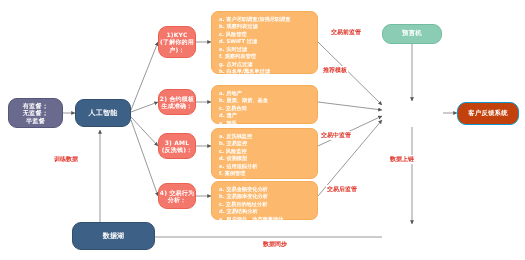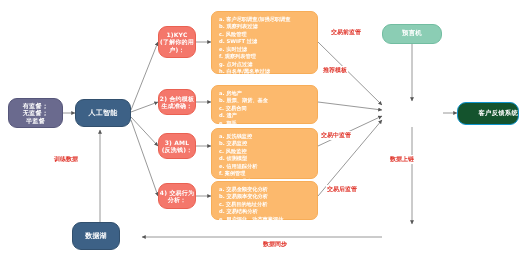--- a/index.html
+++ b/index.html
@@ -8,21 +8,21 @@
   #stage{position:relative;width:525px;height:260px;background:#ffffff;}
   svg.edges{position:absolute;left:0;top:0;width:525px;height:260px;}
 
   .node{position:absolute;box-sizing:border-box;display:flex;align-items:center;
         justify-content:center;text-align:center;color:#ffffff;border-radius:9px;
         line-height:1.18;letter-spacing:.2px;}
   .node.n-purple{background:#6a6a8e;border:1px solid #56567a;font-size:6.2px;font-weight:bold;}
   .node.n-blue  {background:#3d6186;border:1px solid #32506e;font-size:7px;font-weight:bold;}
   .node.n-red   {background:#f4776b;border:1px solid #ea6152;font-size:6px;font-weight:bold;}
   .node.n-green {background:#8bcdb4;border:1px solid #72bda1;font-size:6.4px;font-weight:bold;}
-  .node.n-cyan  {background:#14532d;border:1px solid #0f94cd;font-size:6.4px;font-weight:bold;justify-content:flex-end;}
+  .node.n-cyan  {background:#c2410c;border:1px solid #0f94cd;font-size:6.4px;font-weight:bold;}
 
   .panel{position:absolute;box-sizing:border-box;background:#fcb96d;
          border:1px solid #f7ad58;border-radius:7px;color:#ffffff;
          padding:4px 5px 4px 7px;font-size:5.2px;line-height:1.44;font-weight:bold;}
   .panel ol{margin:0;padding:0;list-style:none;}
   .panel li{white-space:nowrap;}
 
   .elabel{position:absolute;color:#e0342a;font-size:6px;font-weight:bold;
           white-space:nowrap;background:#ffffff;padding:0 1px;}
 </style>
@@ -71,21 +71,21 @@
   <div class="node n-purple" style="left:8px;top:98px;width:55px;height:30px;">
     <span style="white-space:pre-line">有监督；
 无监督；
 半监督</span>
   </div>
 
   <div class="node n-blue" style="left:75px;top:99px;width:56px;height:28px;">
     <span>人工智能</span>
   </div>
 
-  <div class="node n-blue" style="left:72px;top:222px;width:48px;height:28px;">
+  <div class="node n-blue" style="left:72px;top:222px;width:83px;height:28px;">
     <span>数据湖</span>
   </div>
 
   <div class="node n-red" style="left:158px;top:26px;width:38px;height:32px;">
     <span style="white-space:pre-line">1)KYC
 (了解你的用
 户)：</span>
   </div>
 
   <div class="node n-red" style="left:158px;top:89px;width:38px;height:26px;">

